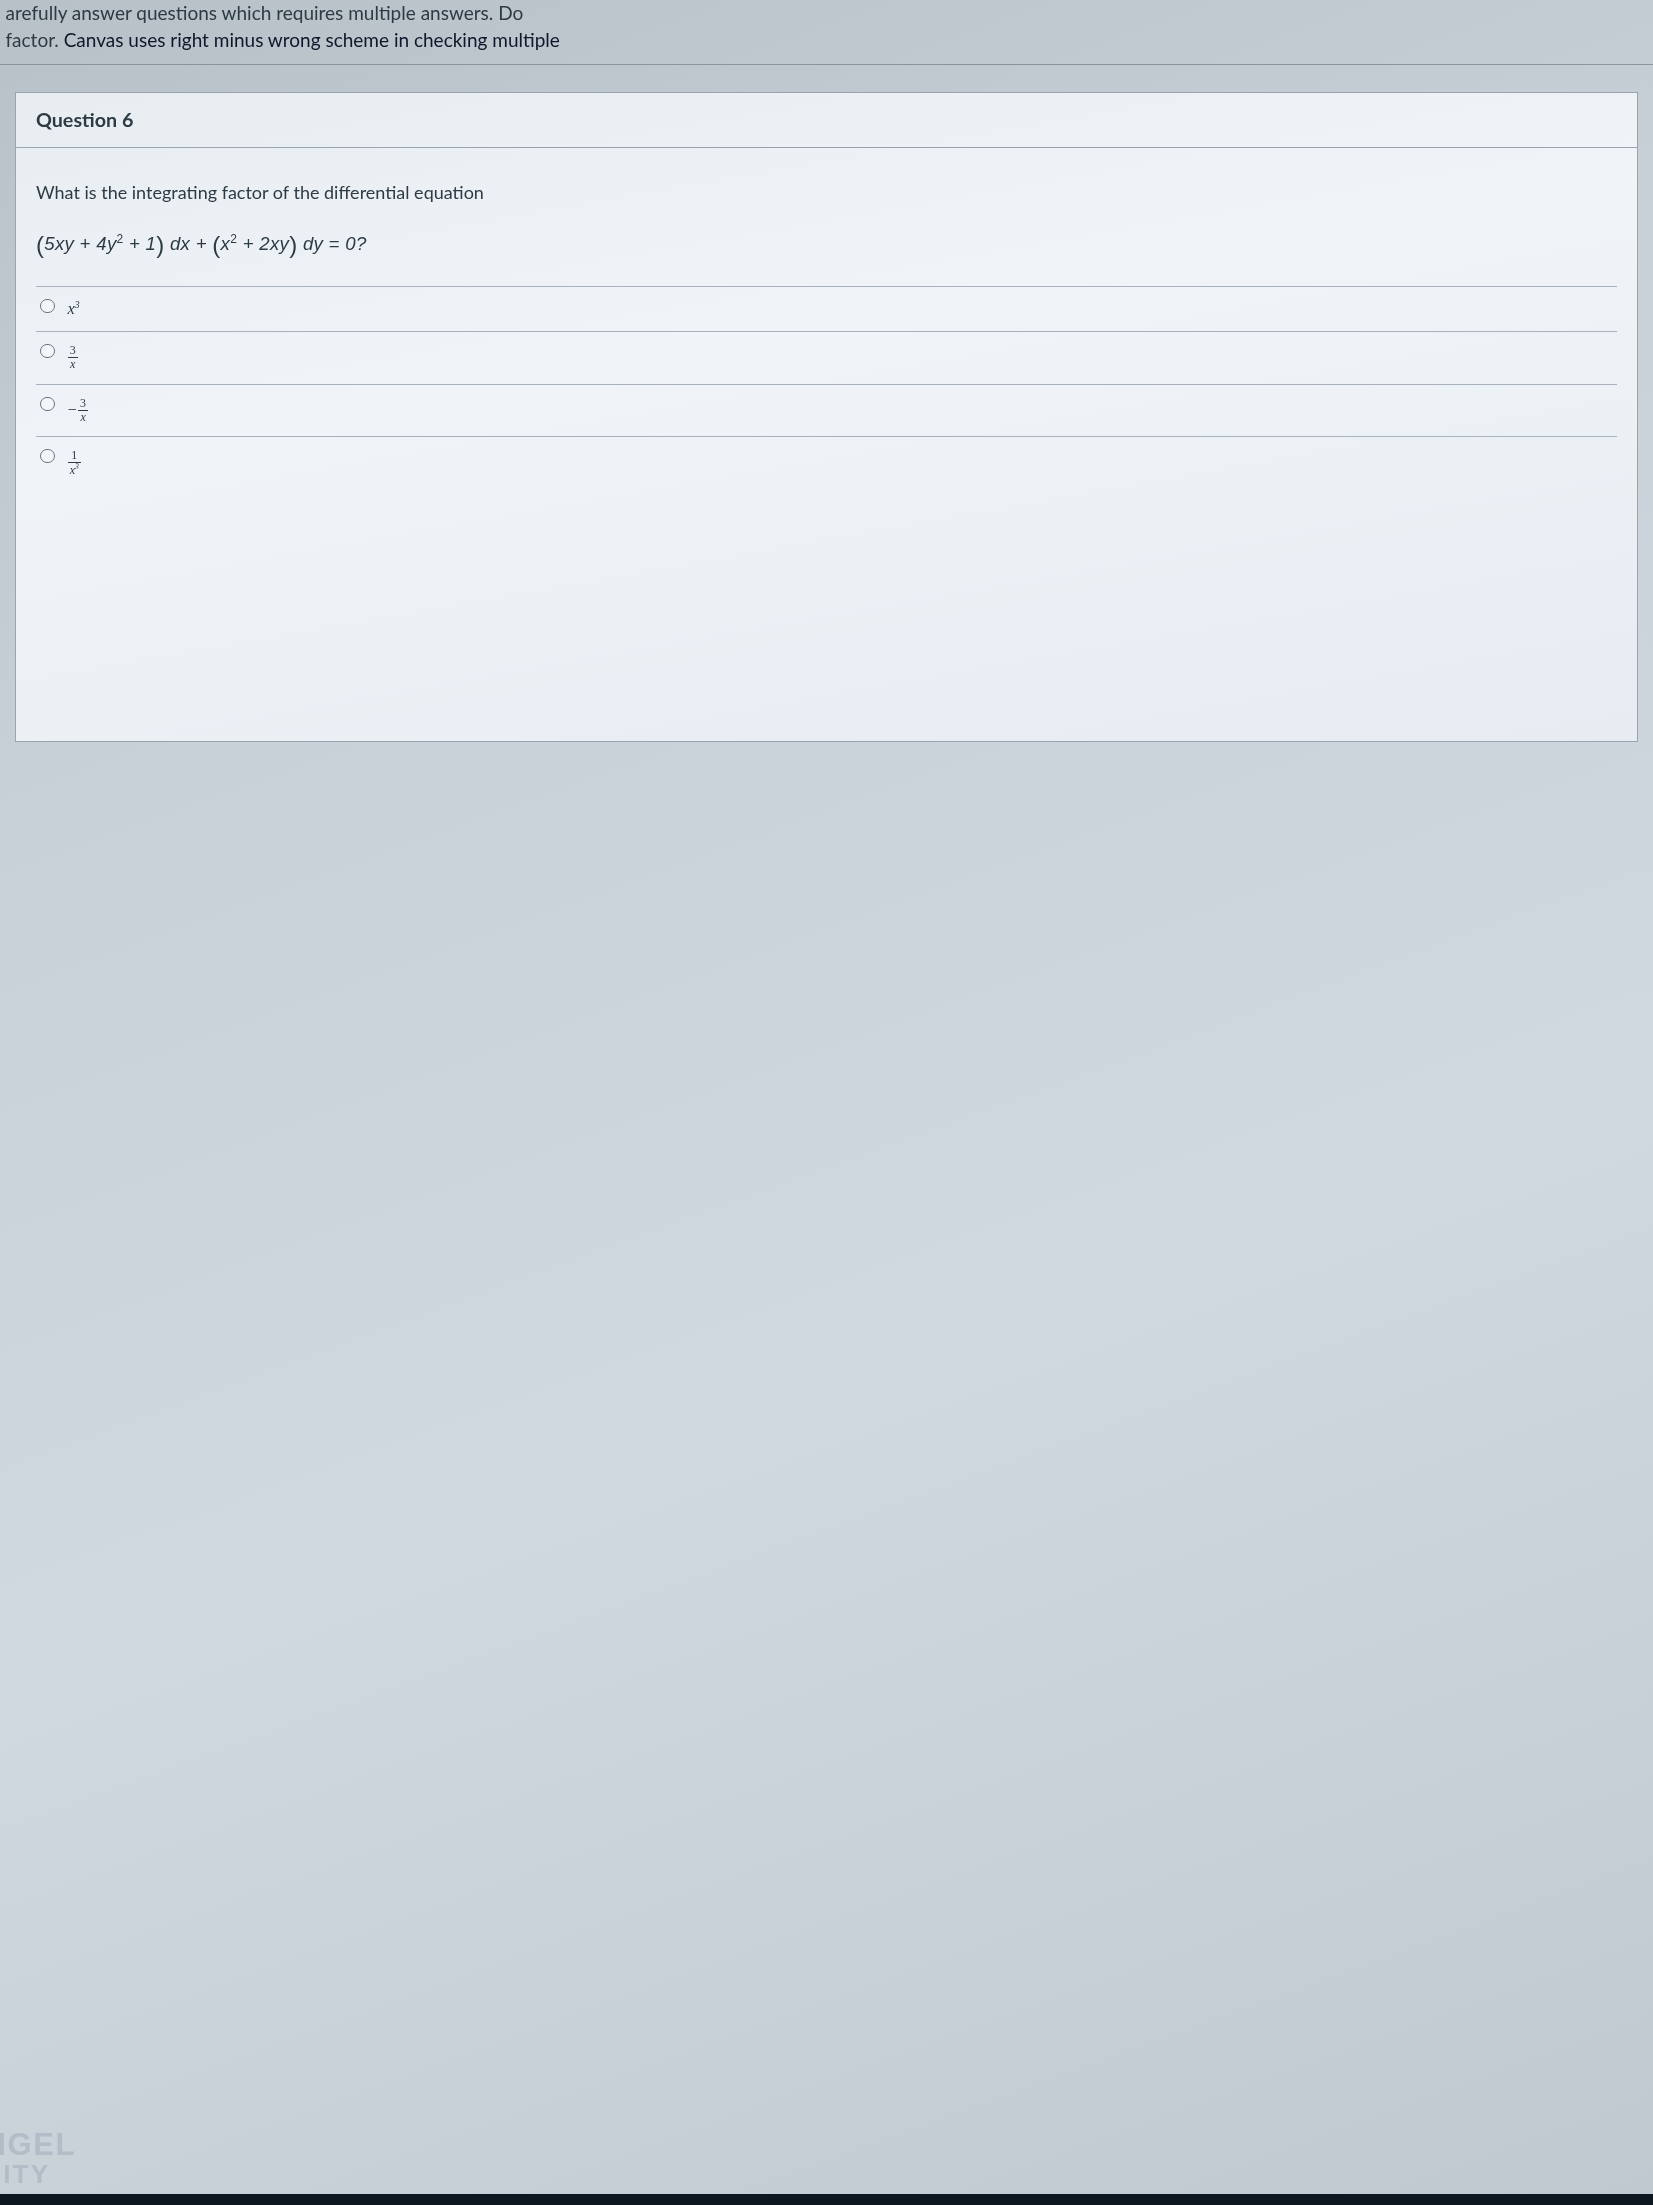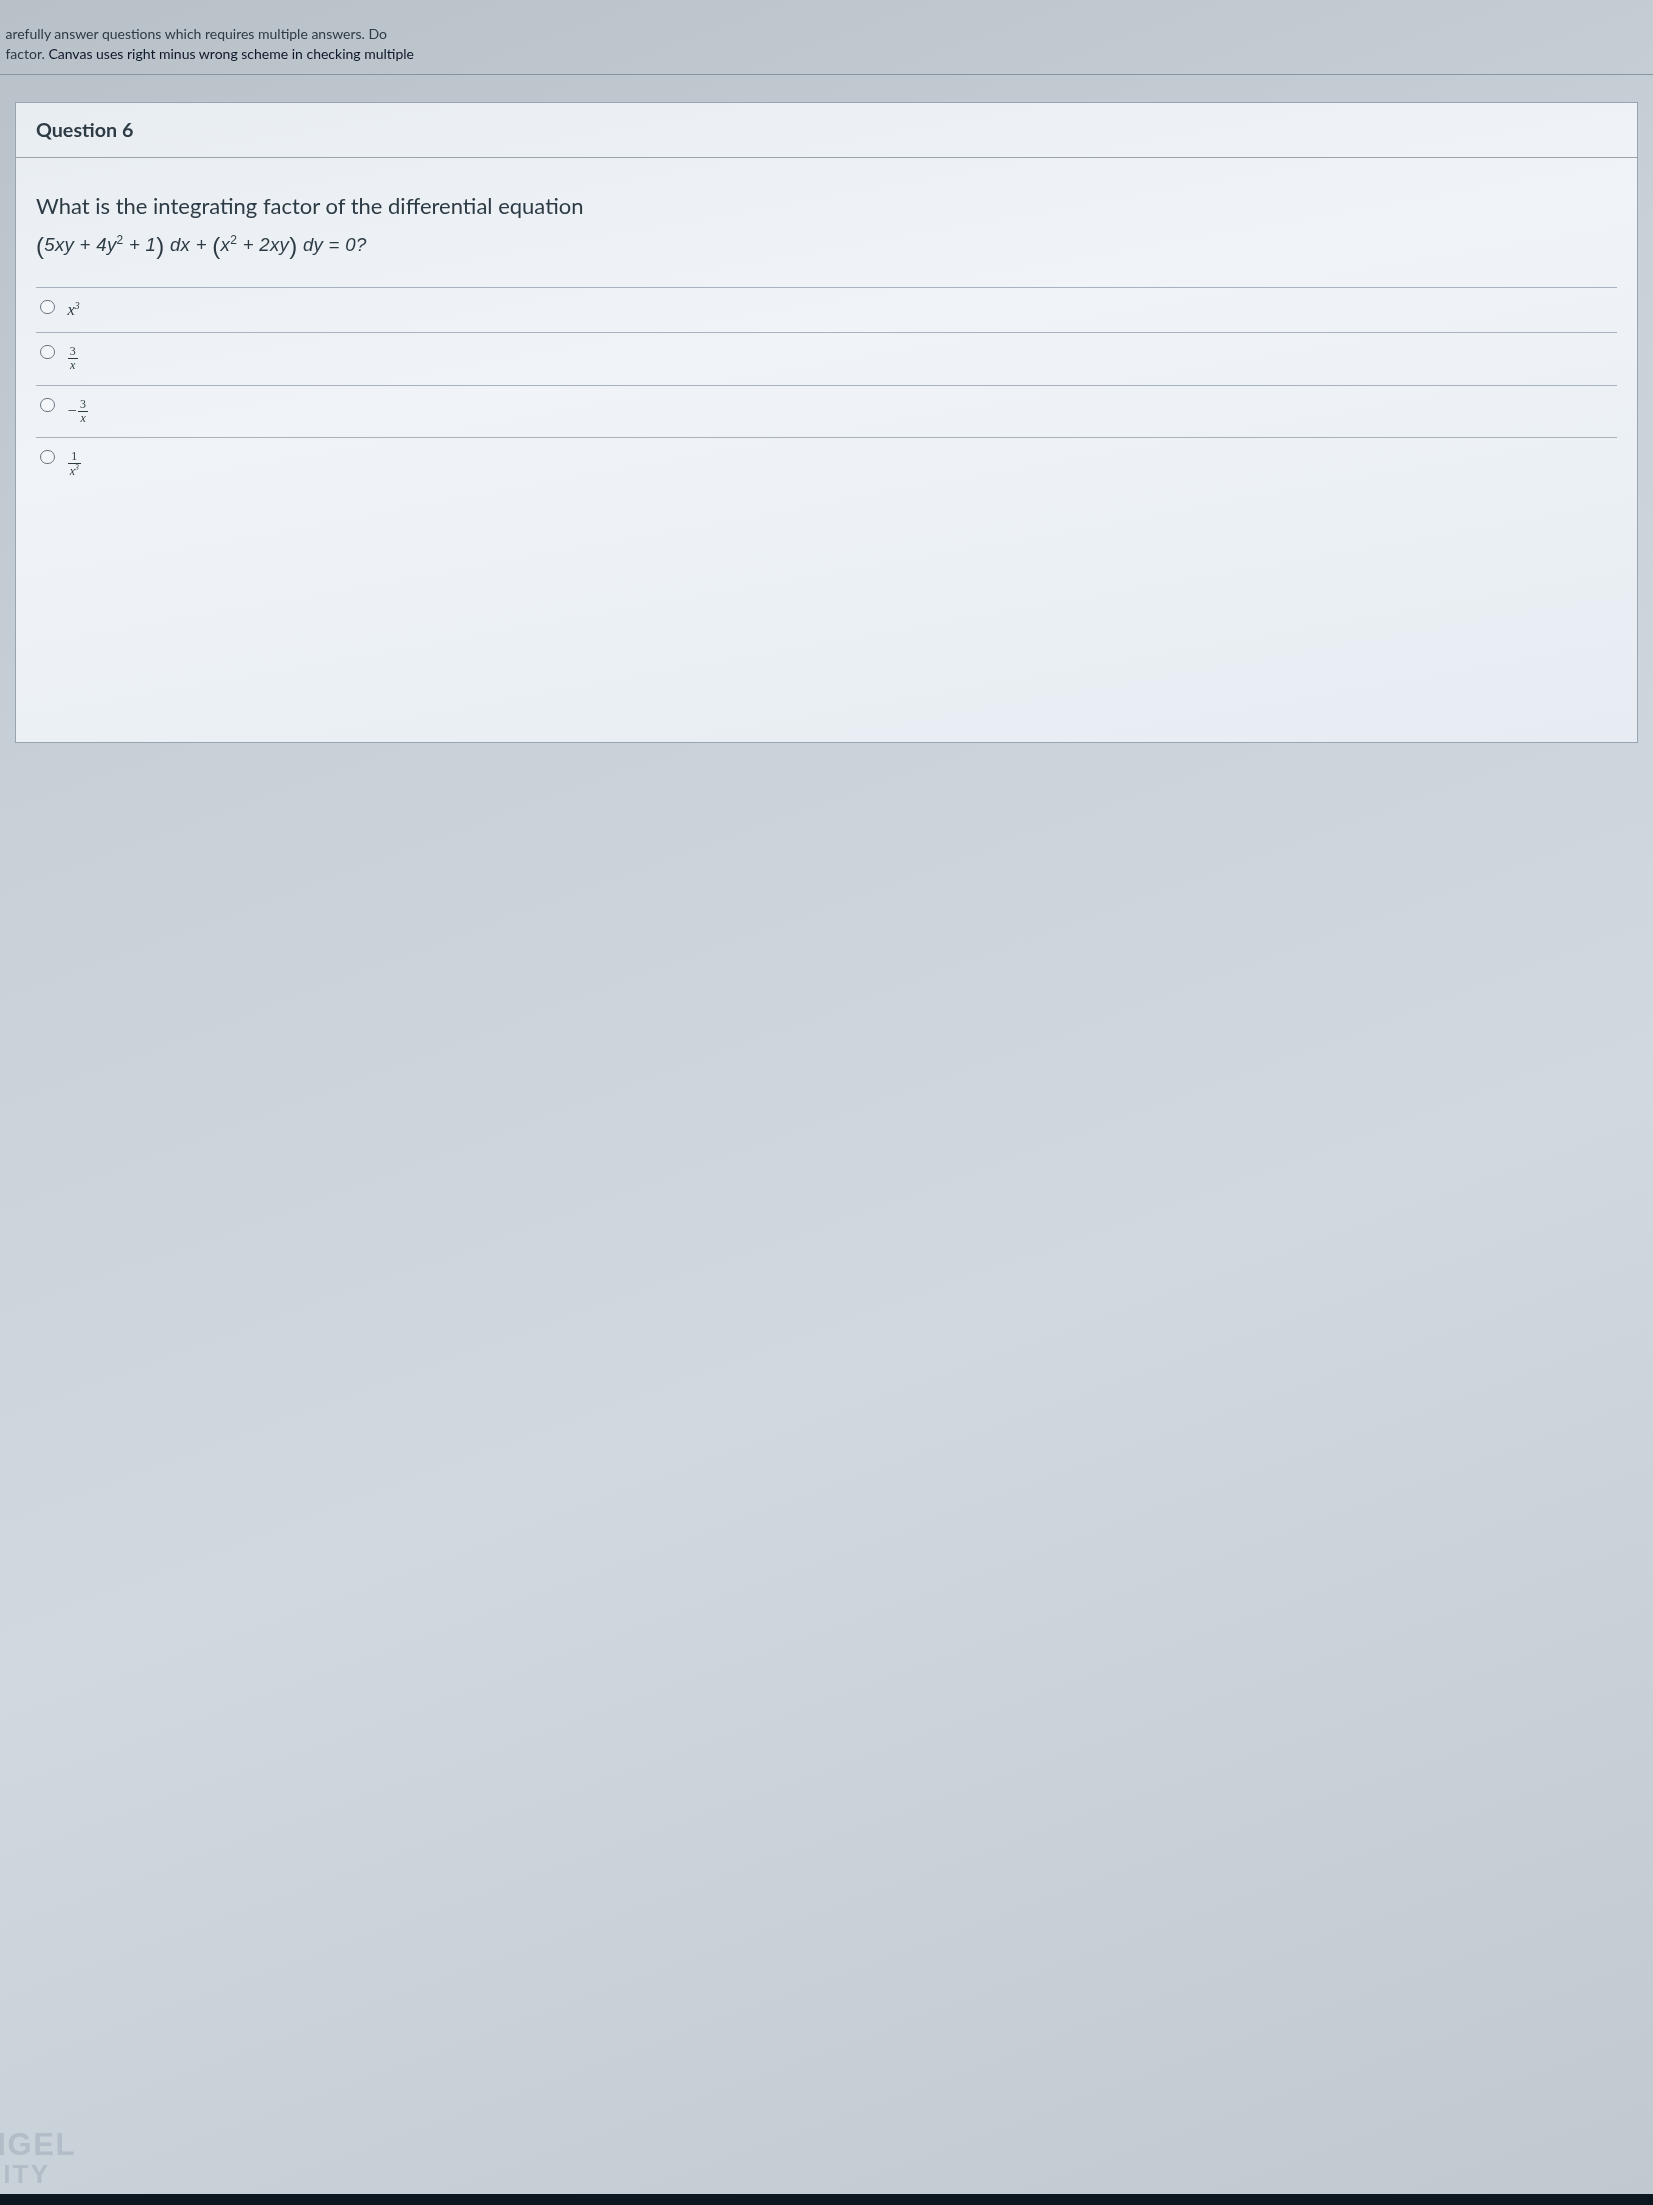--- a/index.html
+++ b/index.html
@@ -9,25 +9,24 @@
     }
     body {
       font-family: 'Lato', 'Helvetica Neue', Arial, sans-serif;
       background: linear-gradient(160deg, #b8c0c8 0%, #c8d0d8 30%, #d0d8e0 60%, #c0c8d0 100%);
       min-height: 100vh;
       padding: 0;
       color: #2d3b45;
       overflow-x: hidden;
     }
     .instruction-text {
-      font-size: 14px;
+      font-size: 19px;
       line-height: 1.4;
       padding: 0 5.5px 11px 5.5px;
       color: #2d3b45;
-      margin-top: 24px;
     }
     .instruction-text .red-text {
       color: #0f172a;
     }
     .divider-line {
       border: none;
       border-top: 1.1px solid #8a94a0;
       margin-bottom: 27px;
     }
     .question-card {
@@ -40,24 +39,24 @@
       padding: 15.3px 19.7px;
       border-bottom: 1.1px solid #9aa4b0;
       font-size: 19.7px;
       font-weight: 700;
       color: #2d3b45;
     }
     .question-body {
       padding: 31px 19.7px 22px 19.7px;
     }
     .question-text {
-      font-size: 22px;
+      font-size: 18px;
       color: #2d3b45;
       line-height: 1.5;
-      margin-bottom: 10px;
+      margin-bottom: 25px;
     }
     .equation {
       font-family: Liberation Sans, sans-serif;
       font-size: 18.6px;
       font-style: italic;
       color: #2d3b45;
       margin-bottom: 27px;
       letter-spacing: 0.3px;
     }
     .equation sup {

